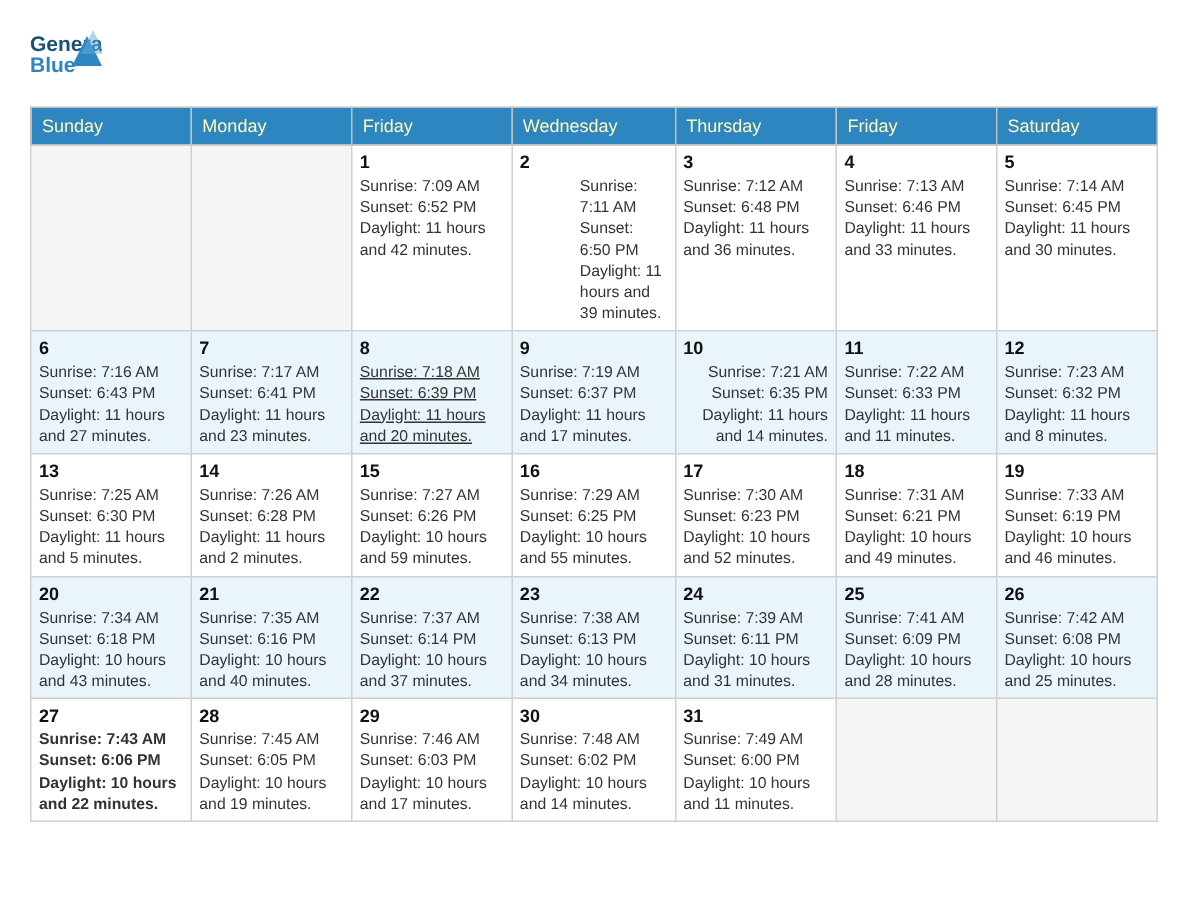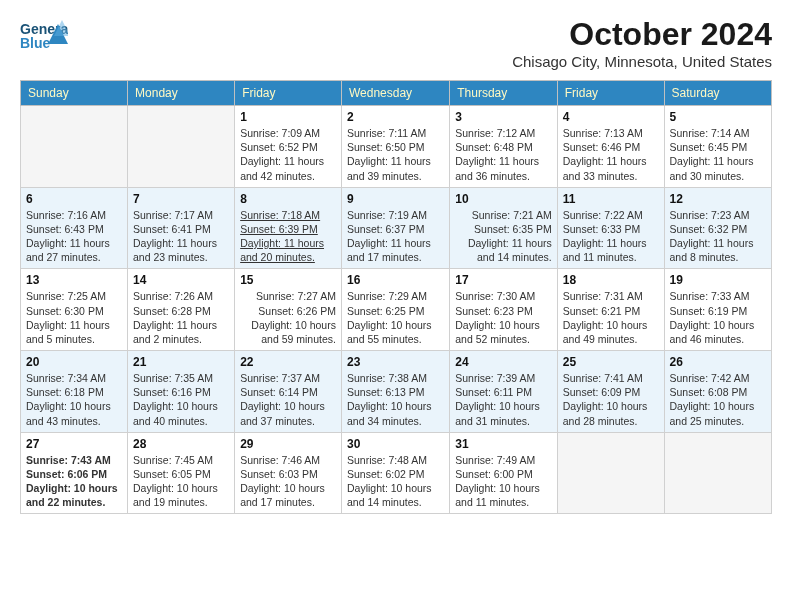--- a/index.html
+++ b/index.html
@@ -83,24 +83,20 @@
   <div class="header">
     <div class="logo">
       <div>
         <svg width="48" height="40" viewBox="0 0 48 40">
           <text x="0" y="18" font-family="Arial" font-size="14" font-weight="bold" fill="#1a5276">General</text>
           <text x="0" y="32" font-family="Arial" font-size="14" font-weight="bold" fill="#2e86c1">Blue</text>
           <polygon points="38,8 48,28 28,28" fill="#2e86c1"></polygon>
           <polygon points="42,4 50,20 34,20" fill="#5dade2" opacity="0.5"></polygon>
         </svg>
       </div>
-    </div>
-    <div class="title-block">
-      <div class="main-title">October 2024</div>
-      <div class="subtitle">Chisago City, Minnesota, United States</div>
     </div>
   </div>
 
   <table class="calendar">
     <thead>
       <tr>
         <th>Sunday</th>
         <th>Monday</th>
         <th>Friday</th>
         <th>Wednesday</th>
@@ -114,21 +110,21 @@
           <td class="empty"></td>
           <td class="empty"></td>
           <td>
             <div class="day-num">1</div>
             <div class="day-info" style="white-space: pre-line;">Sunrise: 7:09 AM
 Sunset: 6:52 PM
 Daylight: 11 hours and 42 minutes.</div>
           </td>
           <td>
             <div class="day-num">2</div>
-            <div class="day-info" style="white-space: pre-line;">Sunrise: 7:11 AM
+            <div class="day-info" style="white-space: pre-line; margin-left: 40px;">Sunrise: 7:11 AM
 Sunset: 6:50 PM
 Daylight: 11 hours and 39 minutes.</div>
           </td>
           <td>
             <div class="day-num">3</div>
             <div class="day-info" style="white-space: pre-line;">Sunrise: 7:12 AM
 Sunset: 6:48 PM
 Daylight: 11 hours and 36 minutes.</div>
           </td>
           <td>
@@ -196,21 +192,21 @@
 Daylight: 11 hours and 5 minutes.</div>
           </td>
           <td>
             <div class="day-num">14</div>
             <div class="day-info" style="white-space: pre-line;">Sunrise: 7:26 AM
 Sunset: 6:28 PM
 Daylight: 11 hours and 2 minutes.</div>
           </td>
           <td>
             <div class="day-num">15</div>
-            <div class="day-info" style="white-space: pre-line; text-align: right;">Sunrise: 7:27 AM
+            <div class="day-info" style="white-space: pre-line;">Sunrise: 7:27 AM
 Sunset: 6:26 PM
 Daylight: 10 hours and 59 minutes.</div>
           </td>
           <td>
             <div class="day-num">16</div>
             <div class="day-info" style="white-space: pre-line;">Sunrise: 7:29 AM
 Sunset: 6:25 PM
 Daylight: 10 hours and 55 minutes.</div>
           </td>
           <td>

